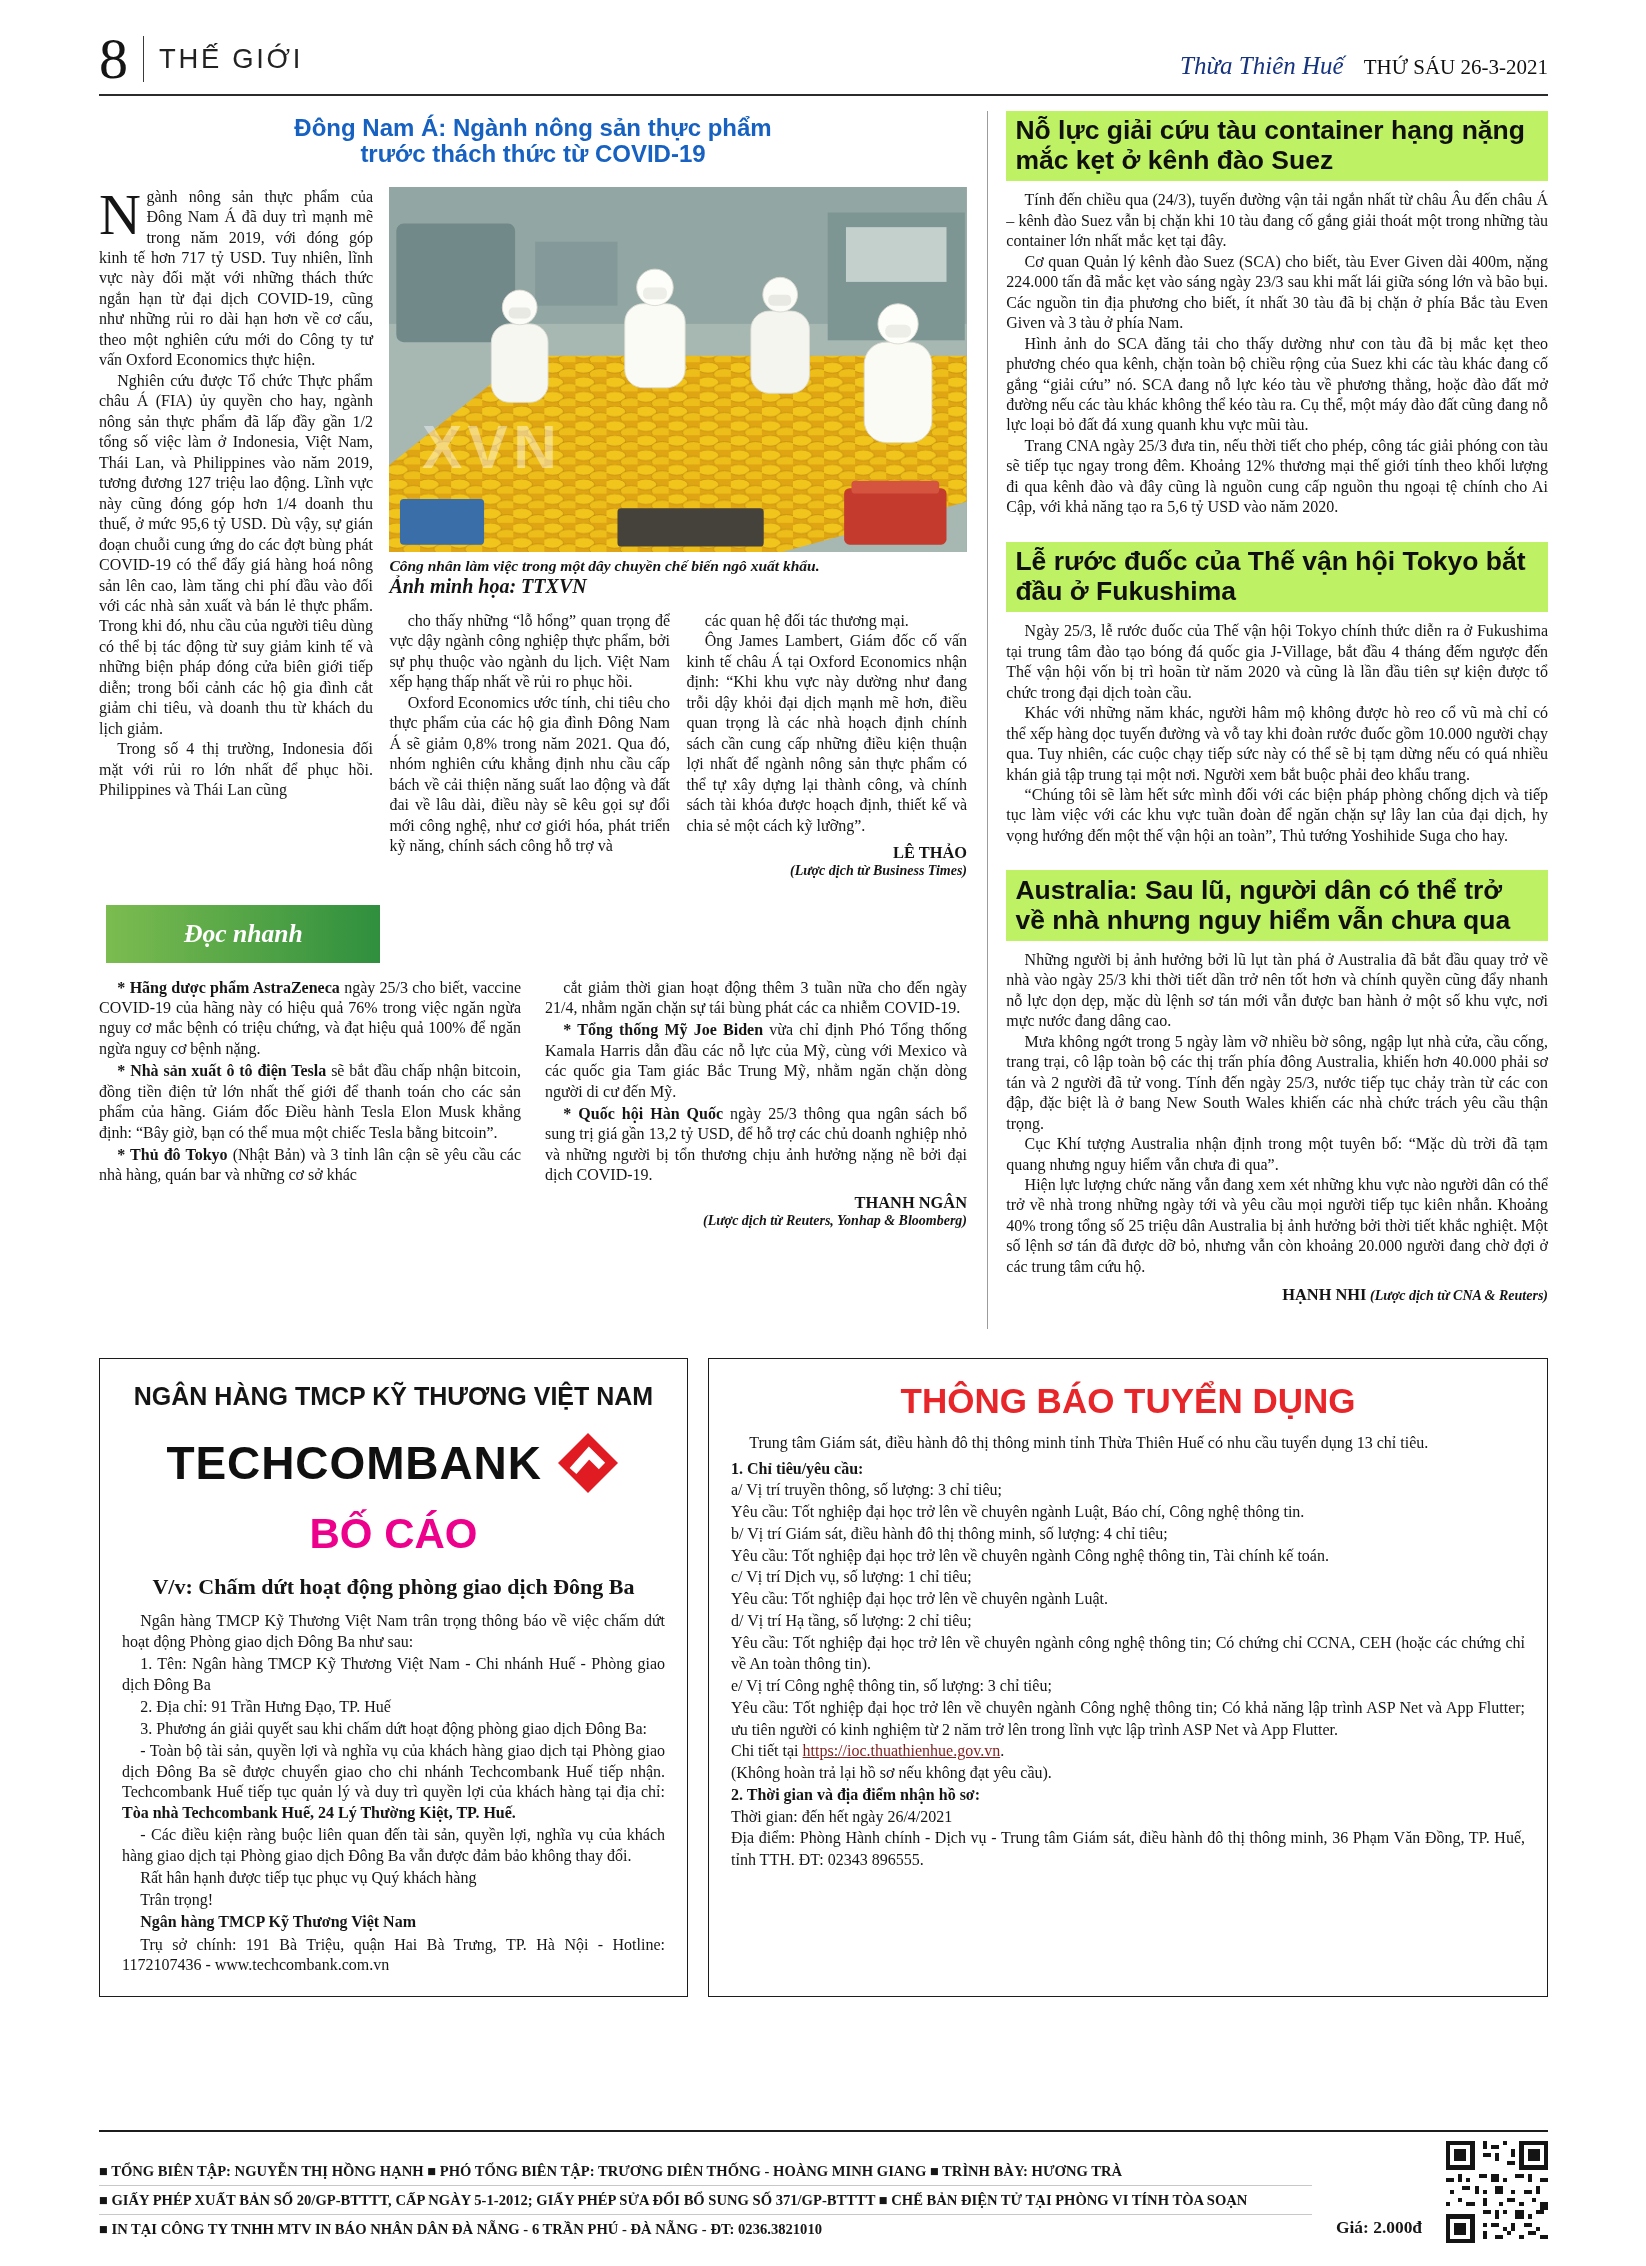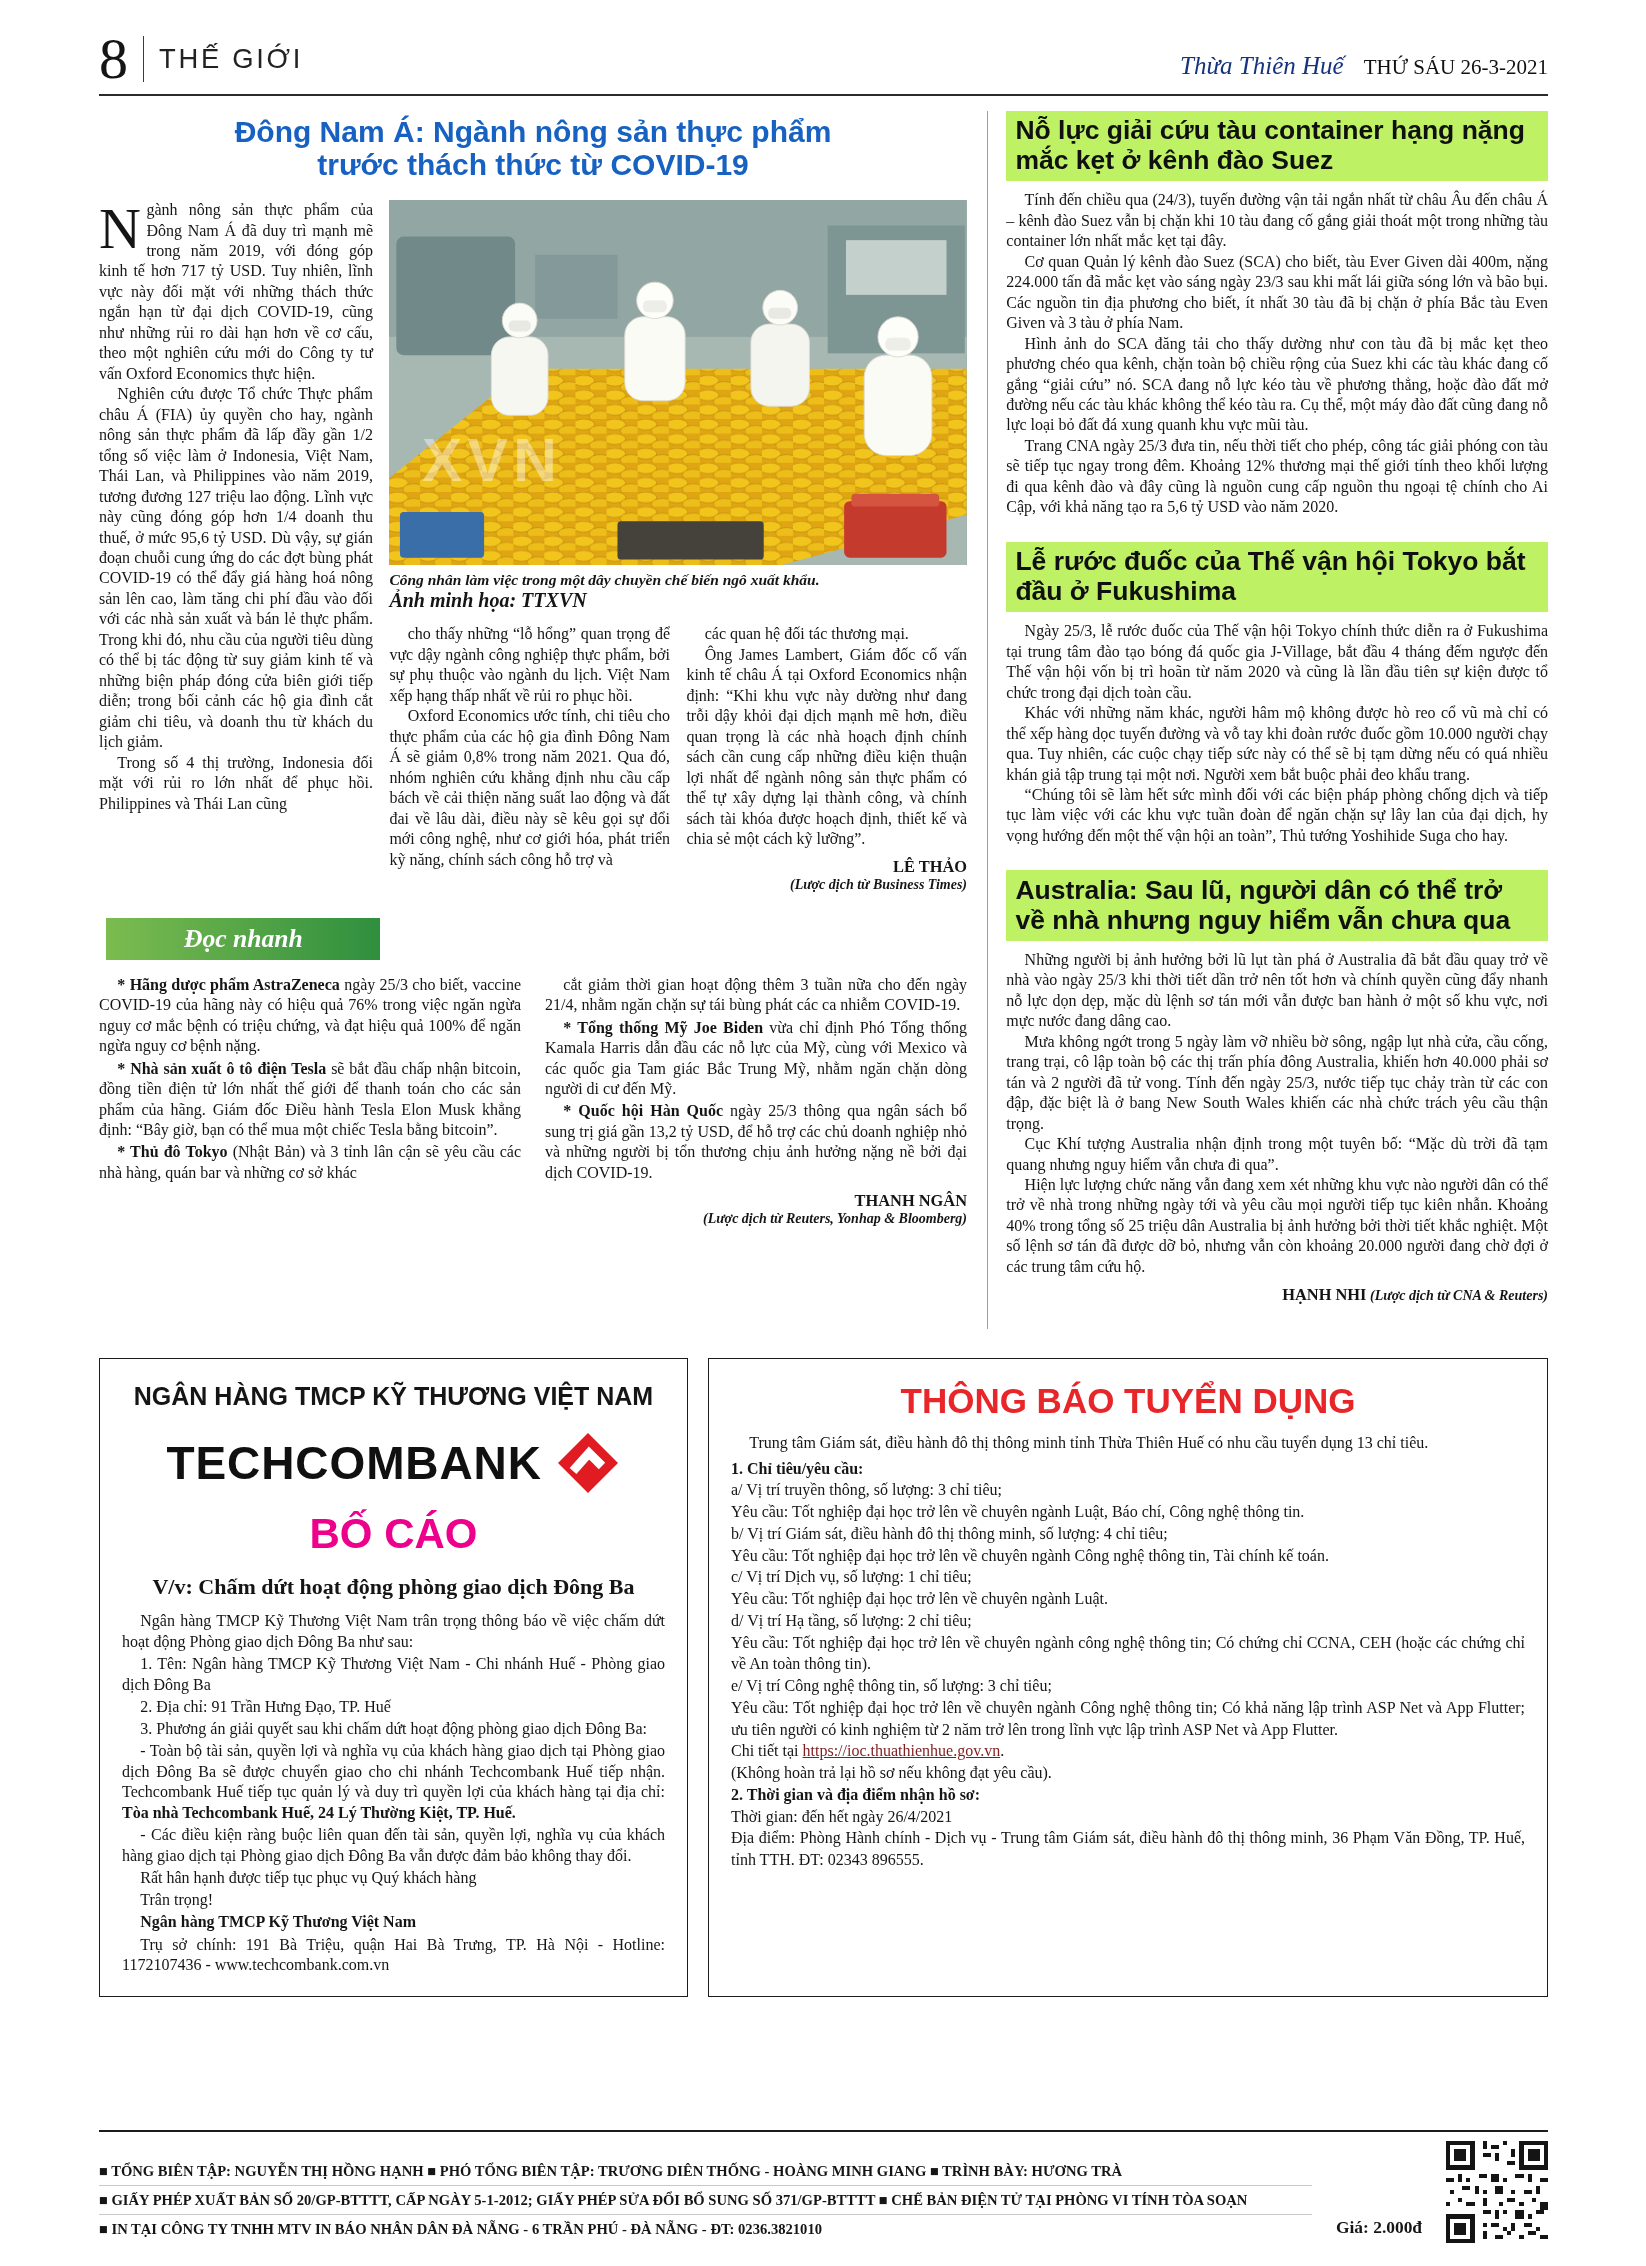--- a/index.html
+++ b/index.html
@@ -28,36 +28,36 @@
   .byline-src { text-align:right; font-style:italic; font-weight:bold; font-size:14px; }
   .byline-inline { text-align:right; margin-top:7.3px; }
   .byline-name { font-weight:bold; font-size:16.4px; }
   .byline-src-inline { font-style:italic; font-weight:bold; font-size:14px; }
 
   
   .top-grid { display:flex; gap:20px; }
   .left-zone { width:868px; flex:0 0 868px; }
   .right-zone { flex:1; border-left:0.9px solid #9c9c9c; padding-left:18.3px; }
 
-  .main-title { font-family:"Liberation Sans", sans-serif; font-weight:bold; font-size:30px; line-height:1.12; color:#1661c1; text-align:center; margin:3.7px 0 18.3px 0; }
+  .main-title { font-family:"Liberation Sans", sans-serif; font-weight:bold; font-size:24px; line-height:1.12; color:#1661c1; text-align:center; margin:3.7px 0 18.3px 0; }
 
   .article-body { display:flex; gap:16.4px; }
   .article-body .col.narrow { width:274px; flex:0 0 274px; }
   .art-right { flex:1; }
   figure { margin-bottom:12.8px; }
   .photo-frame { width:100%; height:365px; display:block; background:#9fb3ae; }
   figcaption { margin-top:5.5px; }
   .cap-text { display:block; font-weight:bold; font-style:italic; font-size:15.5px; }
   .cap-credit { display:block; font-weight:bold; font-style:italic; font-size:20px; }
   .two-col { display:flex; gap:16.4px; }
   .two-col .col { flex:1; min-width:0; }
 
   
   .doc-nhanh { margin-top:25.6px; }
-  .dn-tab { width:274px; height:42px; margin:0 0 14.6px 7.3px; background:linear-gradient(90deg,#7cbc50,#2f8f3e); color:#fff; display:flex; align-items:center; justify-content:center; font-family:"Liberation Serif", serif; font-style:italic; font-weight:bold; font-size:25.6px; }
+  .dn-tab { width:274px; height:58px; margin:0 0 14.6px 7.3px; background:linear-gradient(90deg,#7cbc50,#2f8f3e); color:#fff; display:flex; align-items:center; justify-content:center; font-family:"Liberation Serif", serif; font-style:italic; font-weight:bold; font-size:25.6px; }
   .dn-cols { gap:24px; }
   .news-item { margin-bottom:1.8px; }
 
   
   .side-article { margin-bottom:24px; }
   .side-title { font-family:"Liberation Sans", sans-serif; font-weight:bold; font-size:26.5px; line-height:1.12; background:#bef264; color:#101010; padding:5.5px 9.1px; margin-bottom:9.1px; }
 
   
   .ads-row { display:flex; gap:20px; margin-top:29px; margin-bottom:27.4px; }
   .ad { border:1.8px solid #1c1c1c; padding:18.3px 22px; }

